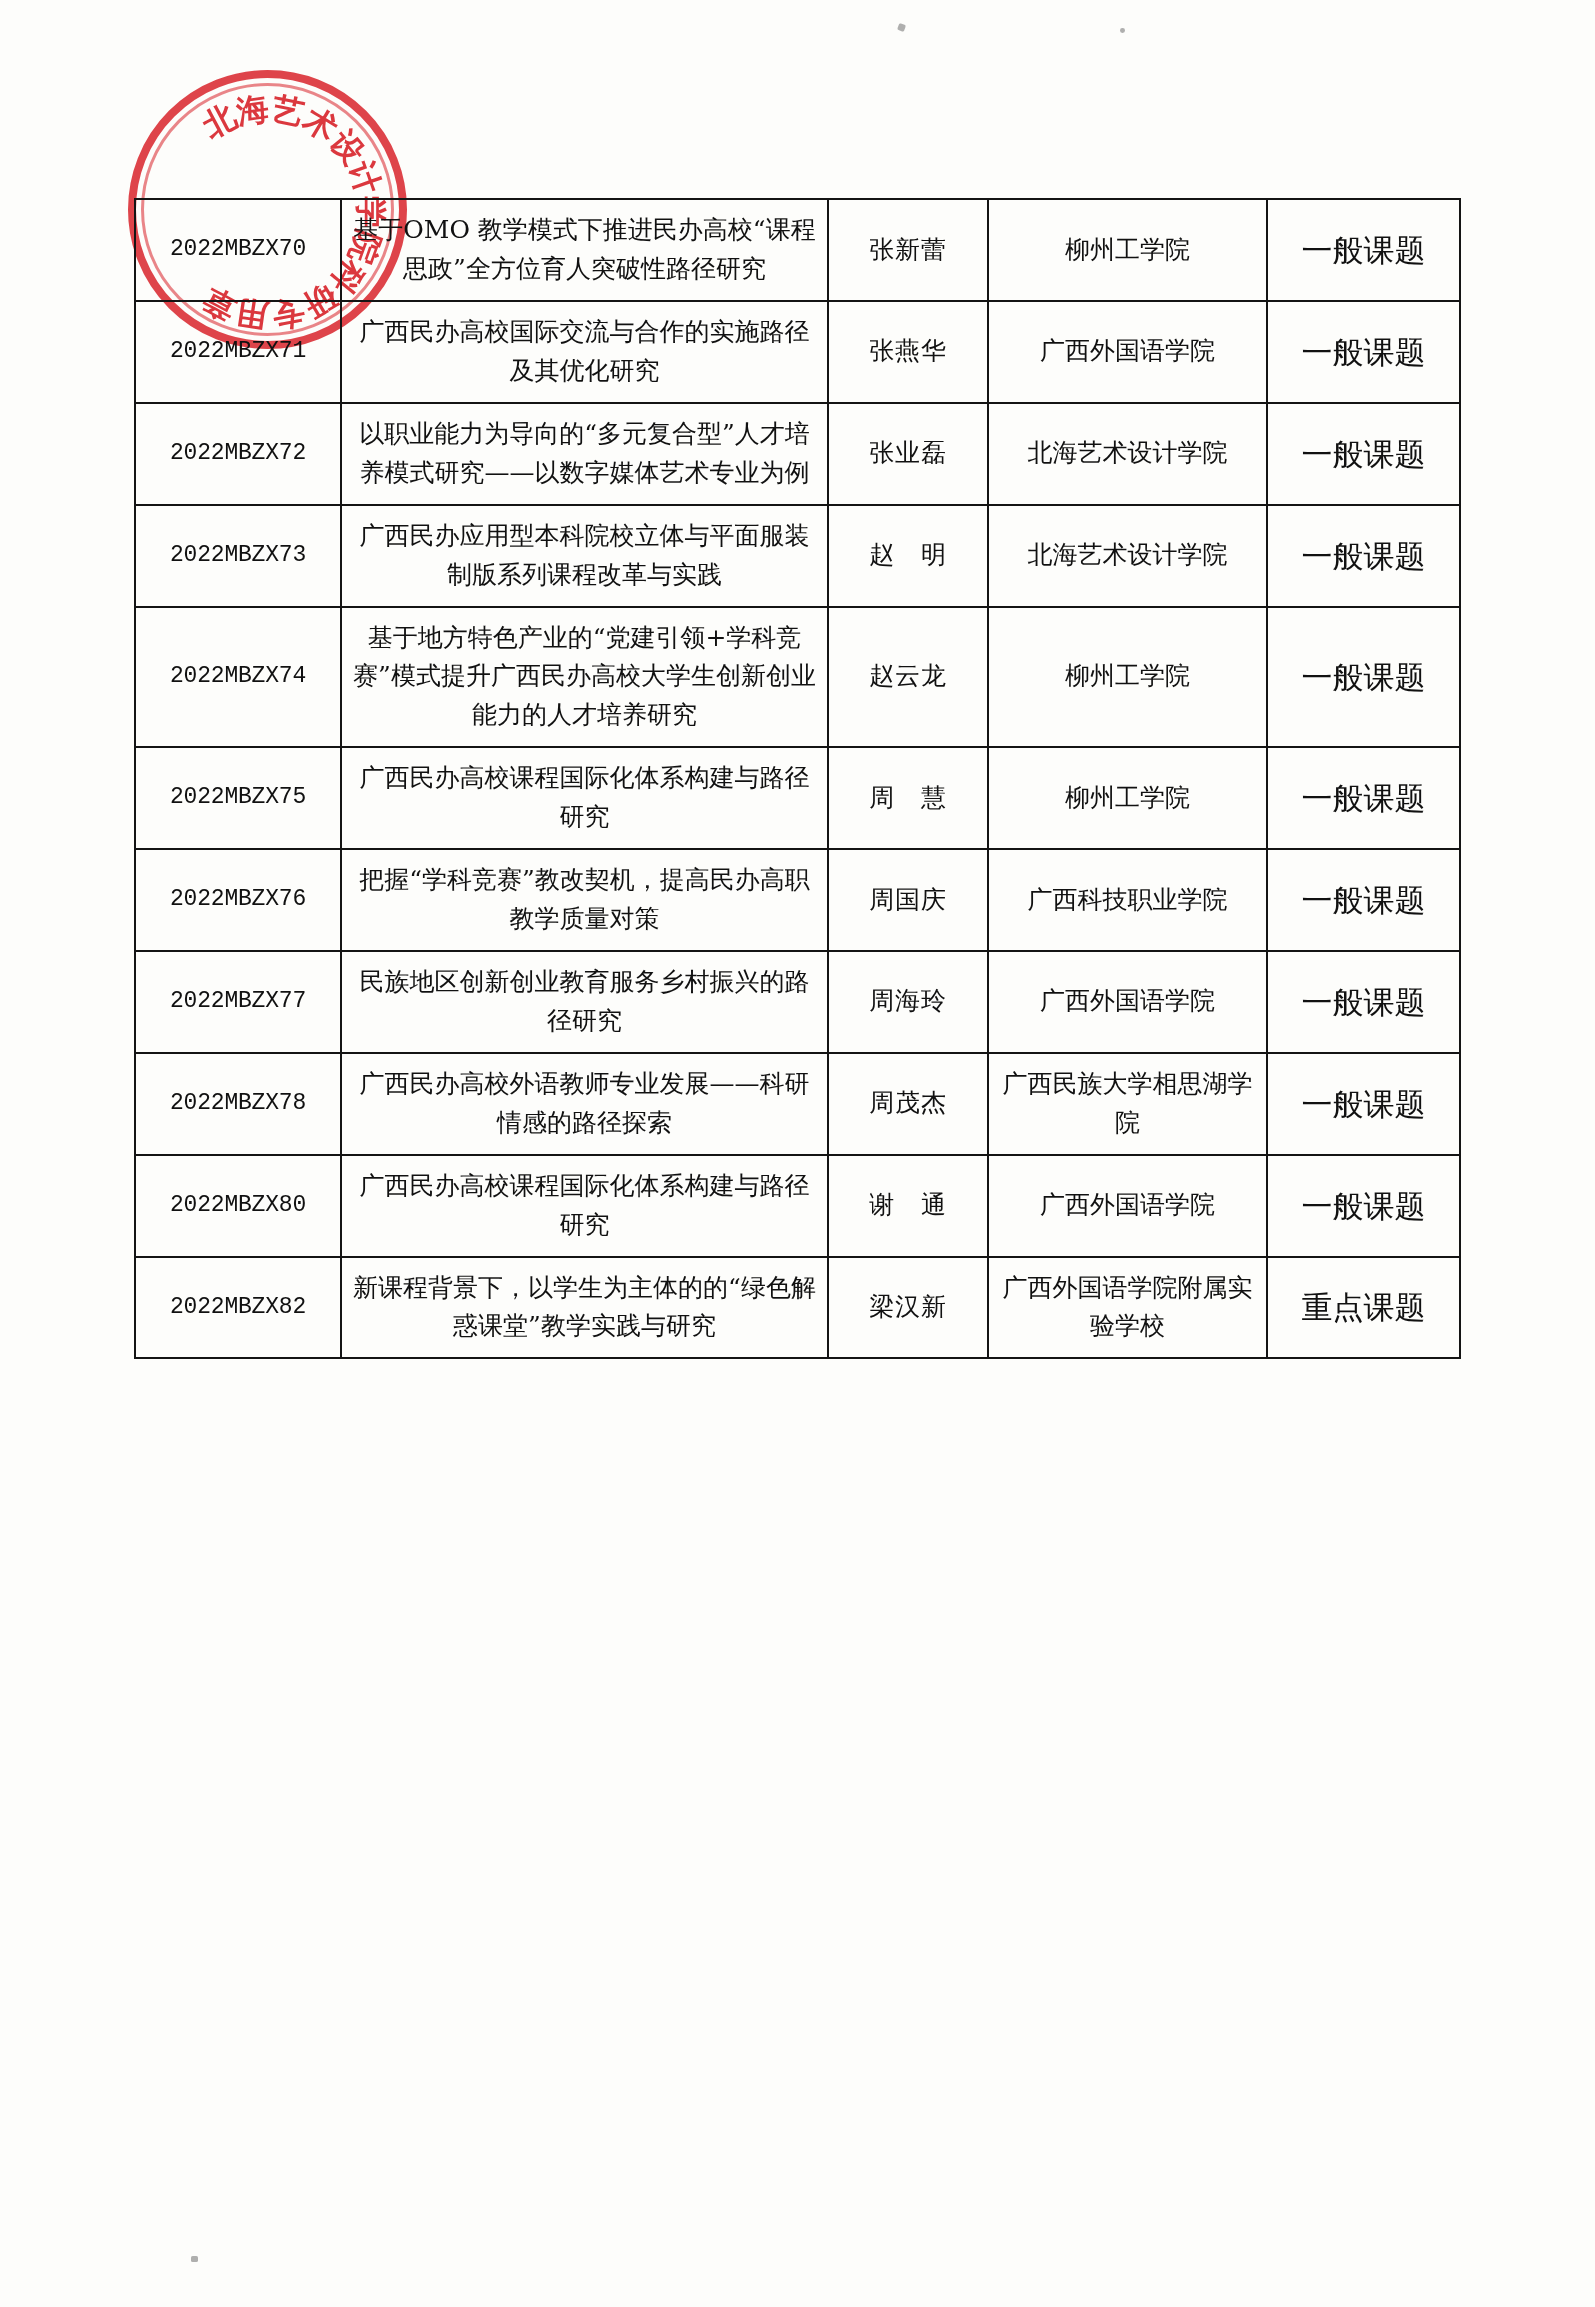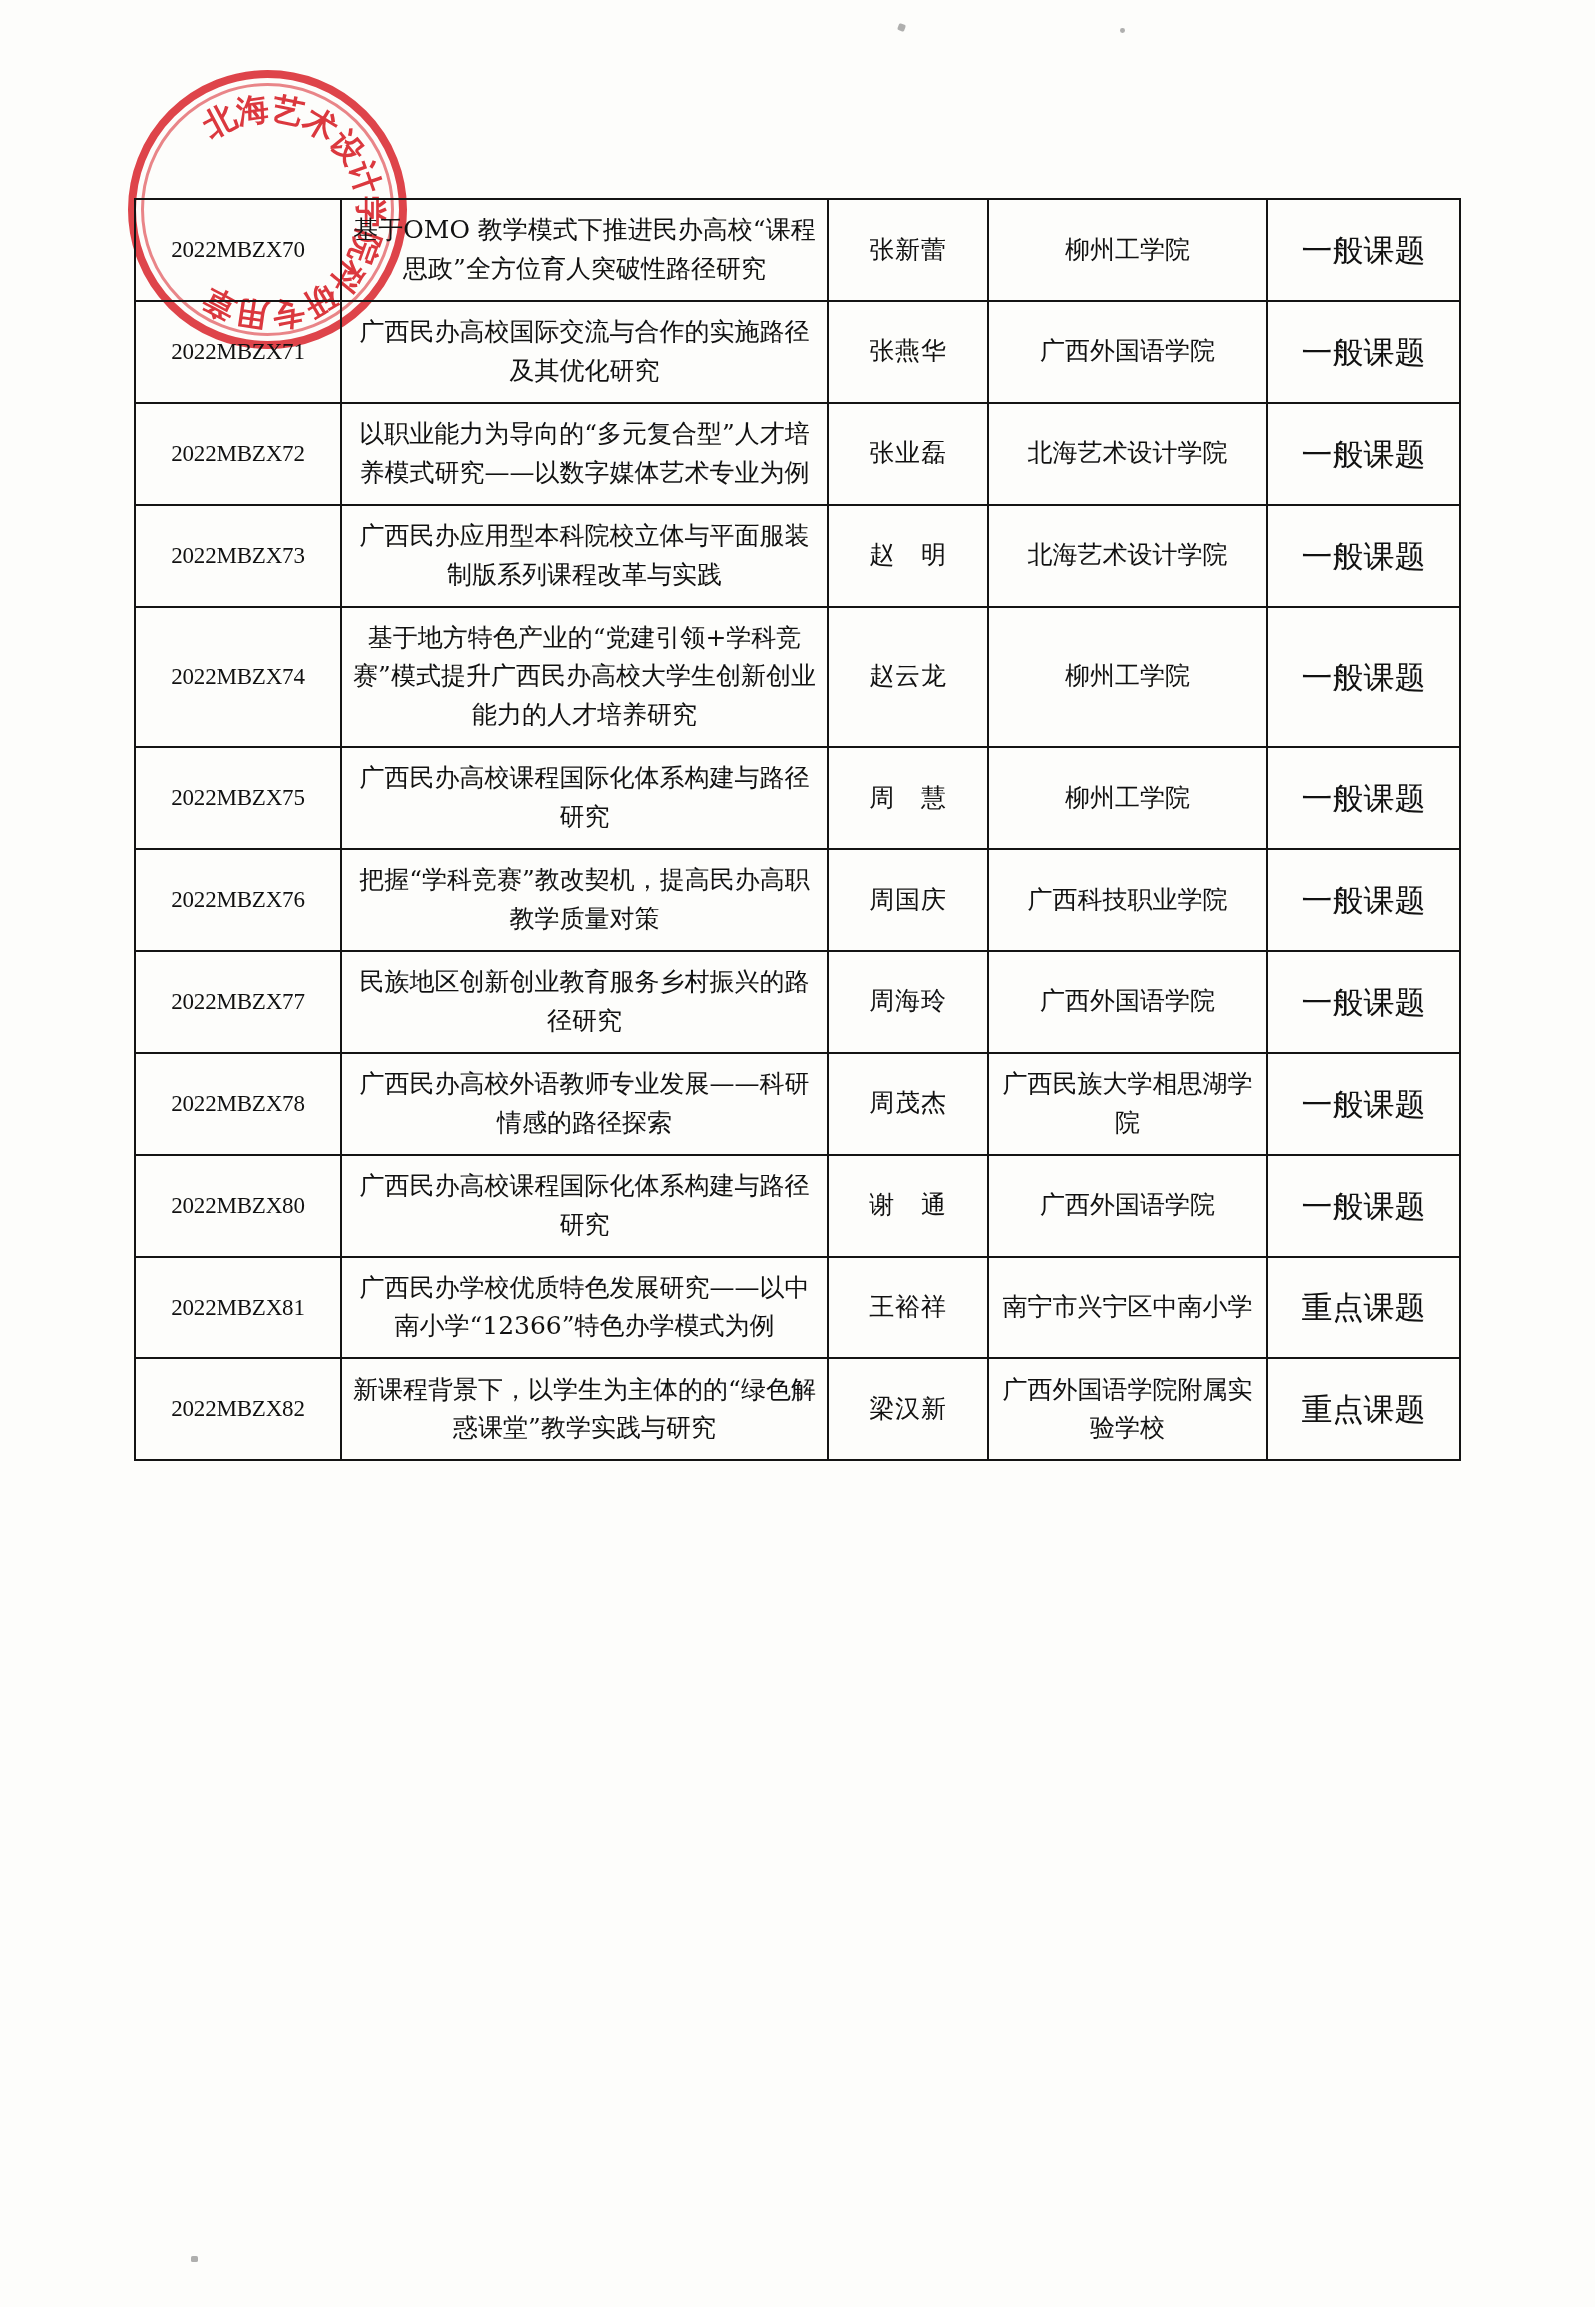--- a/index.html
+++ b/index.html
@@ -52,21 +52,21 @@
     padding: 11.2px 6.4px;
     line-height: 1.55;
   }
   col.c-code  { width: 206px; }
   col.c-title { width: 487px; }
   col.c-name  { width: 160px; }
   col.c-org   { width: 279px; }
   col.c-type  { width: 193px; }
 
   .code {
-    font-family: Liberation Serif, serif;
+    font-family: Liberation Mono, monospace;
     font-size: 23px;
     letter-spacing: -0.2px;
     white-space: nowrap;
   }
   .title {
     font-size: 25px;
     text-align: center;
     padding-left: 14.4px;
     padding-right: 14.4px;
     line-height: 1.62;
@@ -226,27 +226,20 @@
             <td class="type">一般课题</td>
           </tr>
           <tr>
             <td class="code">2022MBZX80</td>
             <td class="title">广西民办高校课程国际化体系构建与路径研究</td>
             <td class="name">谢　通</td>
             <td class="org">广西外国语学院</td>
             <td class="type">一般课题</td>
           </tr>
           <tr>
-            <td class="code">2022MBZX81</td>
-            <td class="title">广西民办学校优质特色发展研究——以中南小学“12366”特色办学模式为例</td>
-            <td class="name">王裕祥</td>
-            <td class="org">南宁市兴宁区中南小学</td>
-            <td class="type">重点课题</td>
-          </tr>
-          <tr>
             <td class="code">2022MBZX82</td>
             <td class="title">新课程背景下，以学生为主体的的“绿色解惑课堂”教学实践与研究</td>
             <td class="name">梁汉新</td>
             <td class="org">广西外国语学院附属实验学校</td>
             <td class="type">重点课题</td>
           </tr>
         </tbody>
     </table>
   </div>
 

